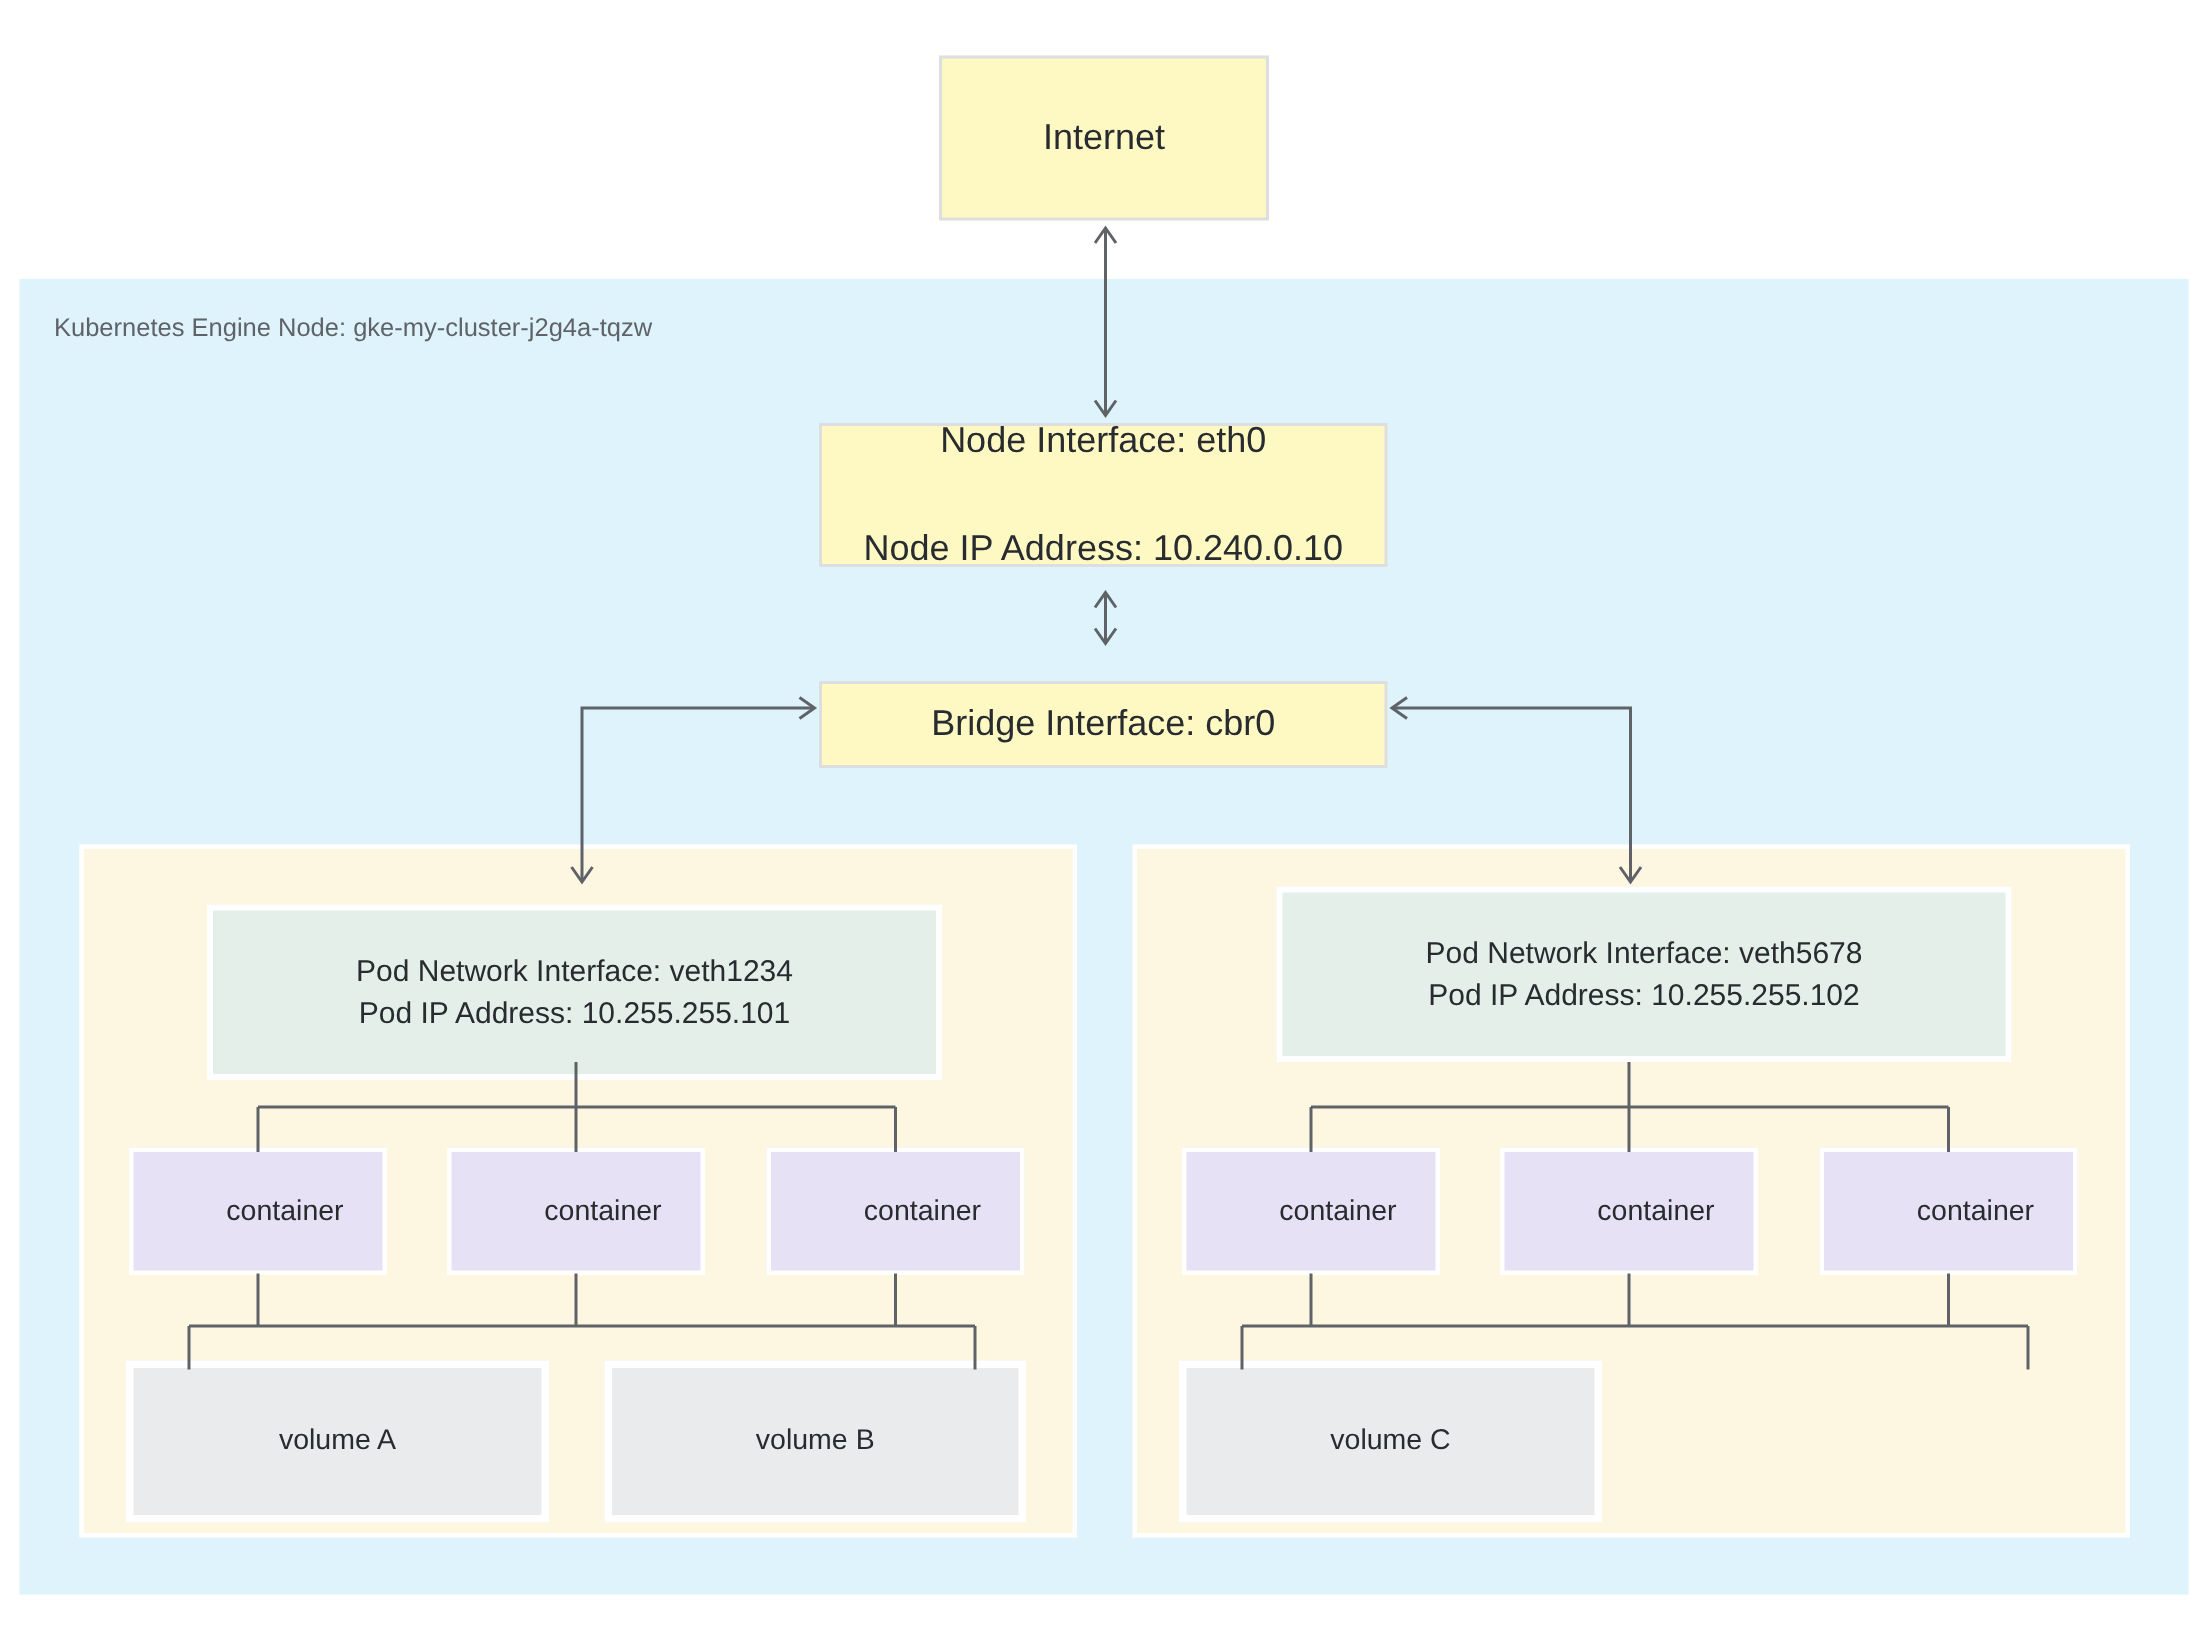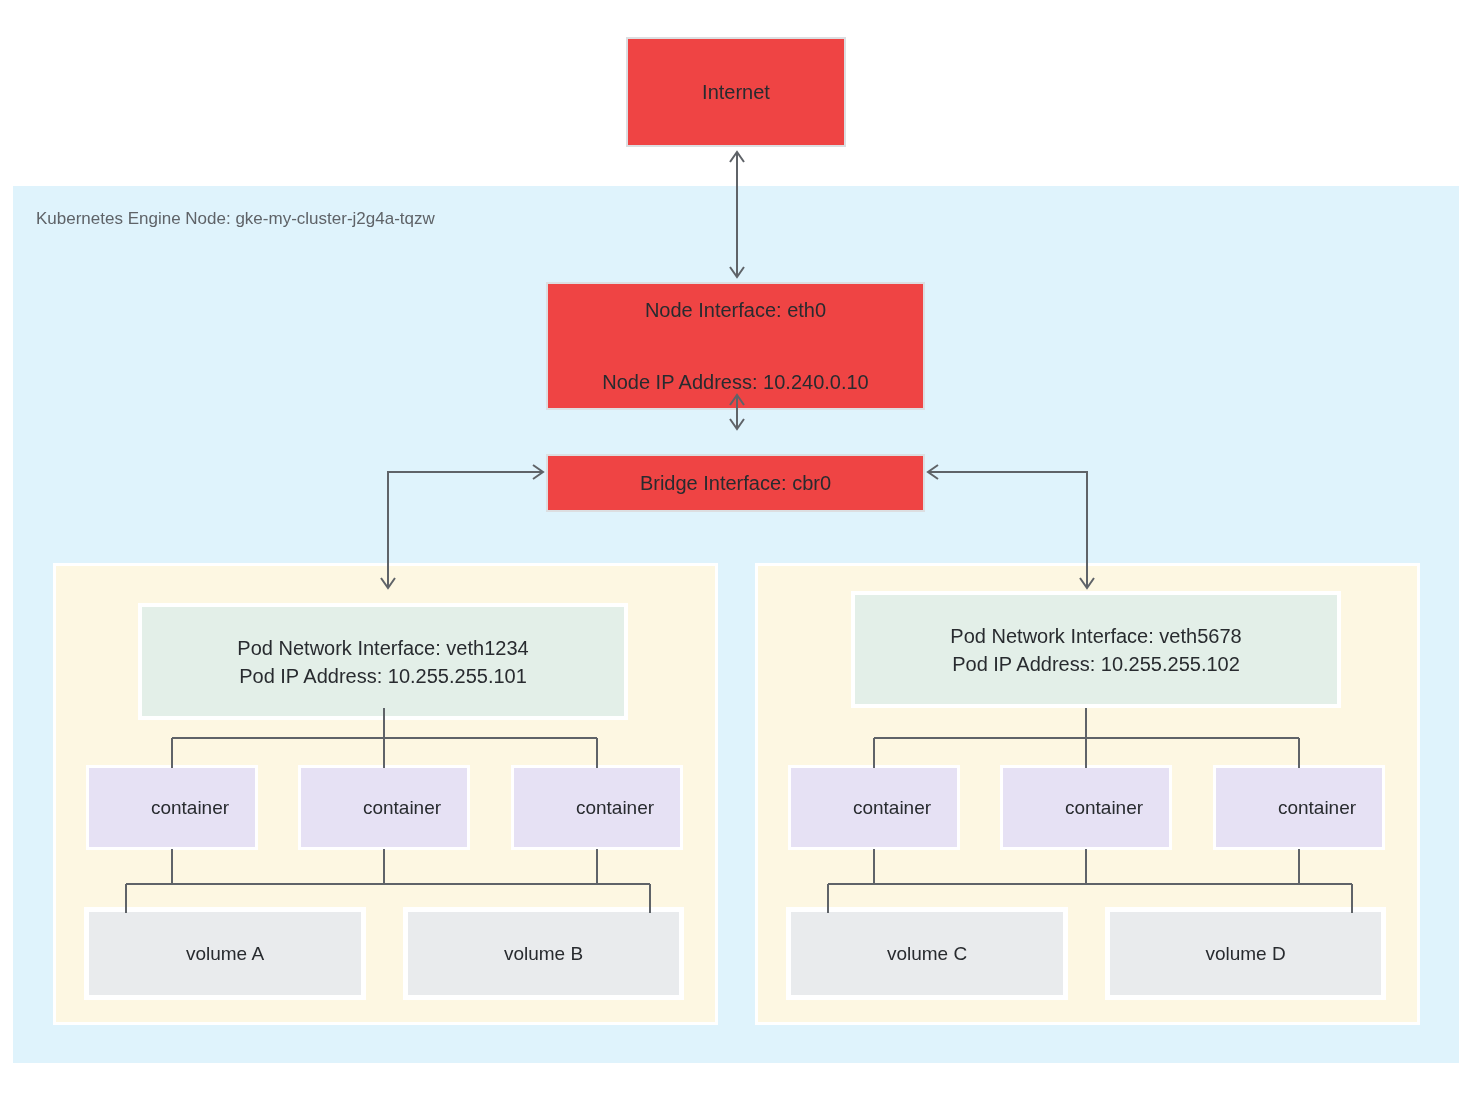--- a/index.html
+++ b/index.html
@@ -32,30 +32,30 @@
   .pod-region {
     top: 563px; width: 665px; height: 462px;
     background: var(--c-pod, #fdf7e2);
     border: 3px solid var(--c-white, #ffffff);
   }
   .pod-region.pod-a { left: 53px; }
   .pod-region.pod-b { left: 755px; }
 
   
   .plain-box {
-    background: #ef4444;
+    background: #fef9c3;
     border: 2px solid var(--c-box_border, #dcdee1);
     display: flex; flex-direction: column;
     justify-content: center;
     text-align: center;
-    font-size: 20px;
+    font-size: 24px;
     line-height: 28px;
   }
   .internet-box { left: 626px; top: 37px; width: 220px; height: 110px; }
-  .node-box     { left: 546px; top: 282px; width: 379px; height: 128px; gap: 44px; }
+  .node-box     { left: 546px; top: 282px; width: 379px; height: 96px; gap: 44px; }
   .bridge-box   { left: 546px; top: 434px; width: 379px; height: 58px; margin-top: 20px; }
 
   
   .pod-if-box {
     top: 591px; width: 490px; height: 117px;
     background: var(--c-pod_interface, #e3efe8);
     border: 4px solid var(--c-white, #ffffff);
     display: flex; flex-direction: column;
     align-items: center; justify-content: center;
     text-align: center;
@@ -70,21 +70,21 @@
     top: 765px; width: 172px; height: 85px;
     background: var(--c-container, #e6e1f4);
     border: 3px solid var(--c-white, #ffffff);
     display: flex; align-items: center; justify-content: center;
     font-size: 19px;
     padding-left: 36px;
   }
 
   
   .volume-box {
-    top: 907px; height: 93px;
+    top: 907px; height: 108px;
     background: var(--c-volume, #e9ebed);
     border: 5px solid var(--c-white, #ffffff);
     display: flex; align-items: center; justify-content: center;
     font-size: 19px;
   }
 
   svg.wires {
     position: absolute;
     left: 0; top: 0;
     width: 1472px; height: 1100px;
@@ -153,23 +153,20 @@
 
   <div class="abs volume-box" style="left:84px;  width:282px">
     <span>volume A</span>
   </div>
   <div class="abs volume-box" style="left:403px; width:281px">
     <span>volume B</span>
   </div>
 
   <div class="abs volume-box" style="left:786px;  width:282px">
     <span>volume C</span>
-  </div>
-  <div class="abs volume-box" style="left:1105px; width:281px">
-    <span>volume D</span>
   </div>
 
   <svg class="wires" viewBox="0 0 1472 1100">
     <defs>
       <marker id="arrow" viewBox="-14 -10 16 20" refX="0" refY="0" markerWidth="16" markerHeight="20" markerUnits="userSpaceOnUse" orient="auto-start-reverse">
         <path d="M-10,-7 L0,0 L-10,7" fill="none" stroke="#5f6368" stroke-width="2"></path>
       </marker>
     </defs>
 
     <path d="M737,152 L737,277" marker-start="url(#arrow)" marker-end="url(#arrow)"></path>

